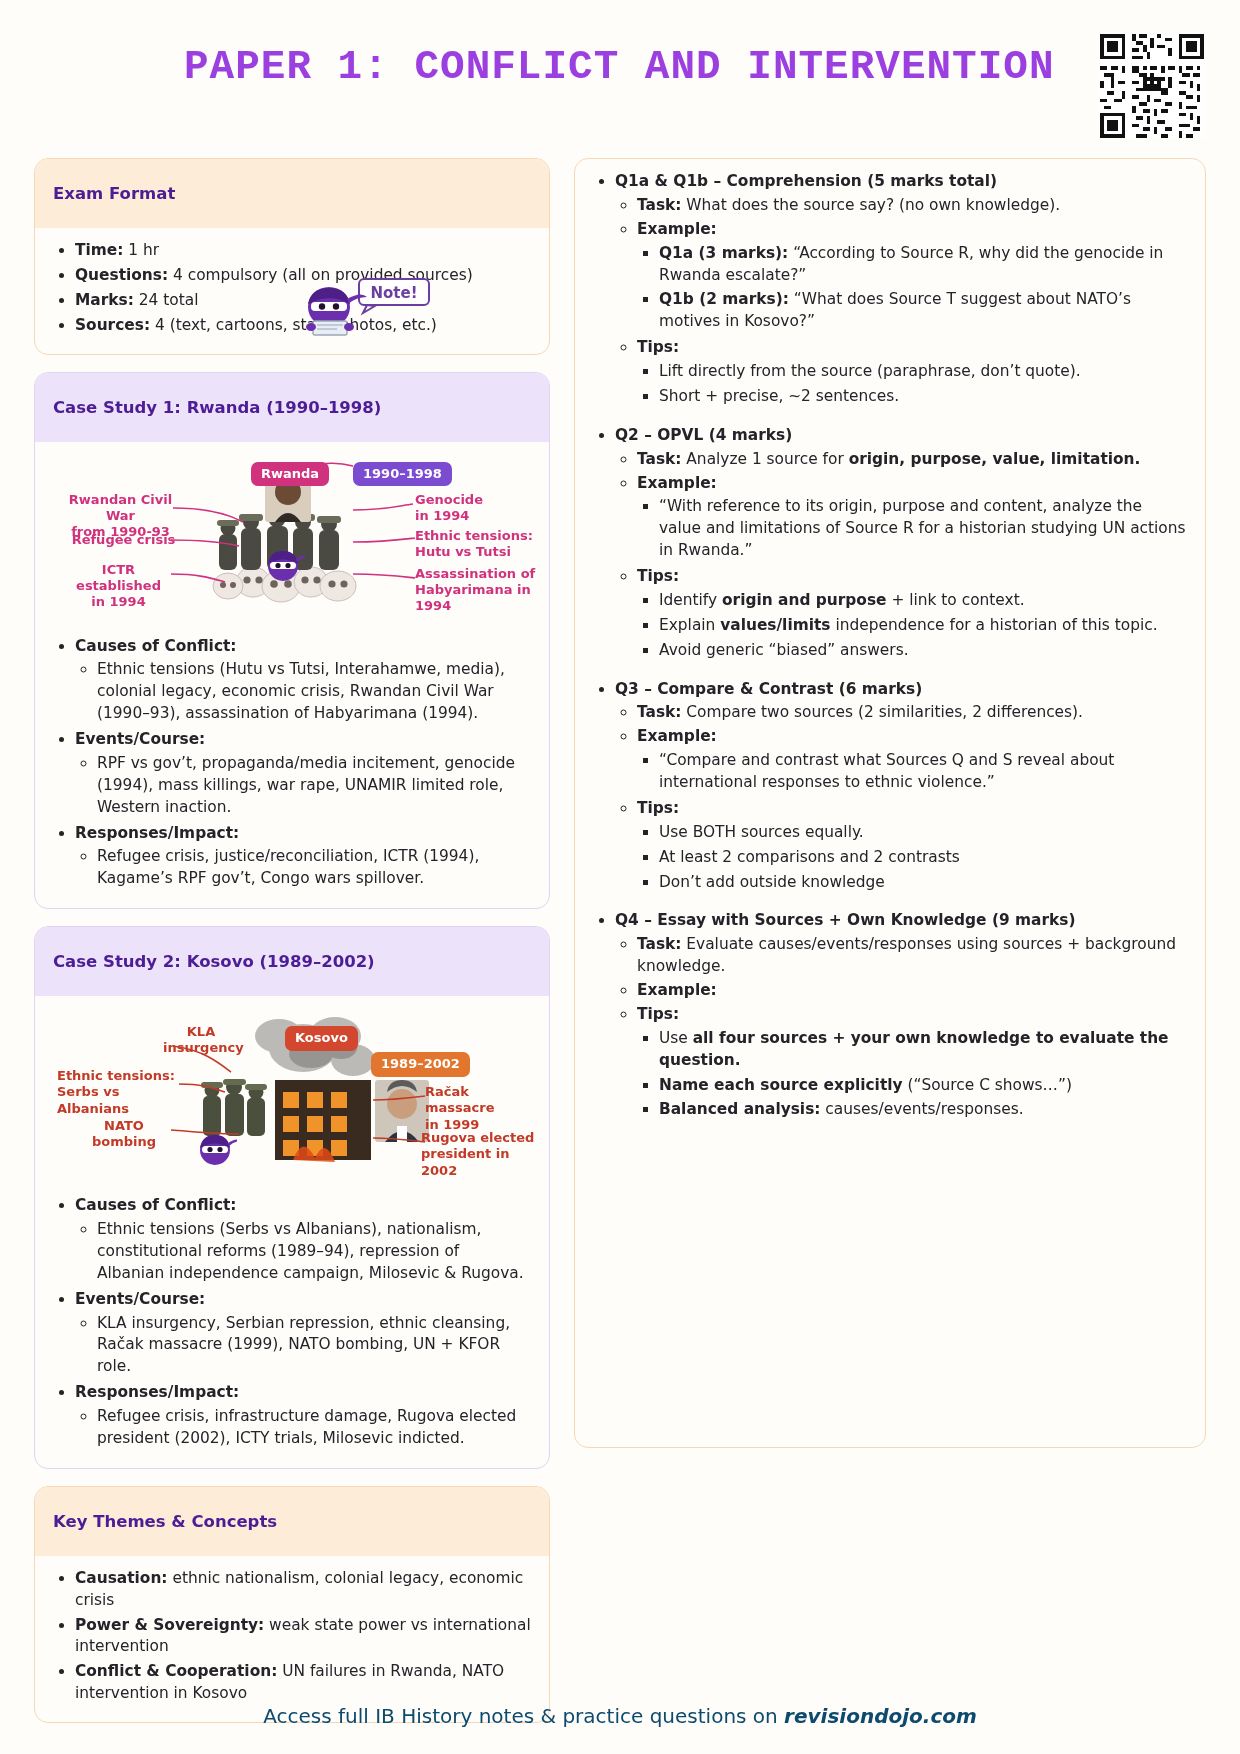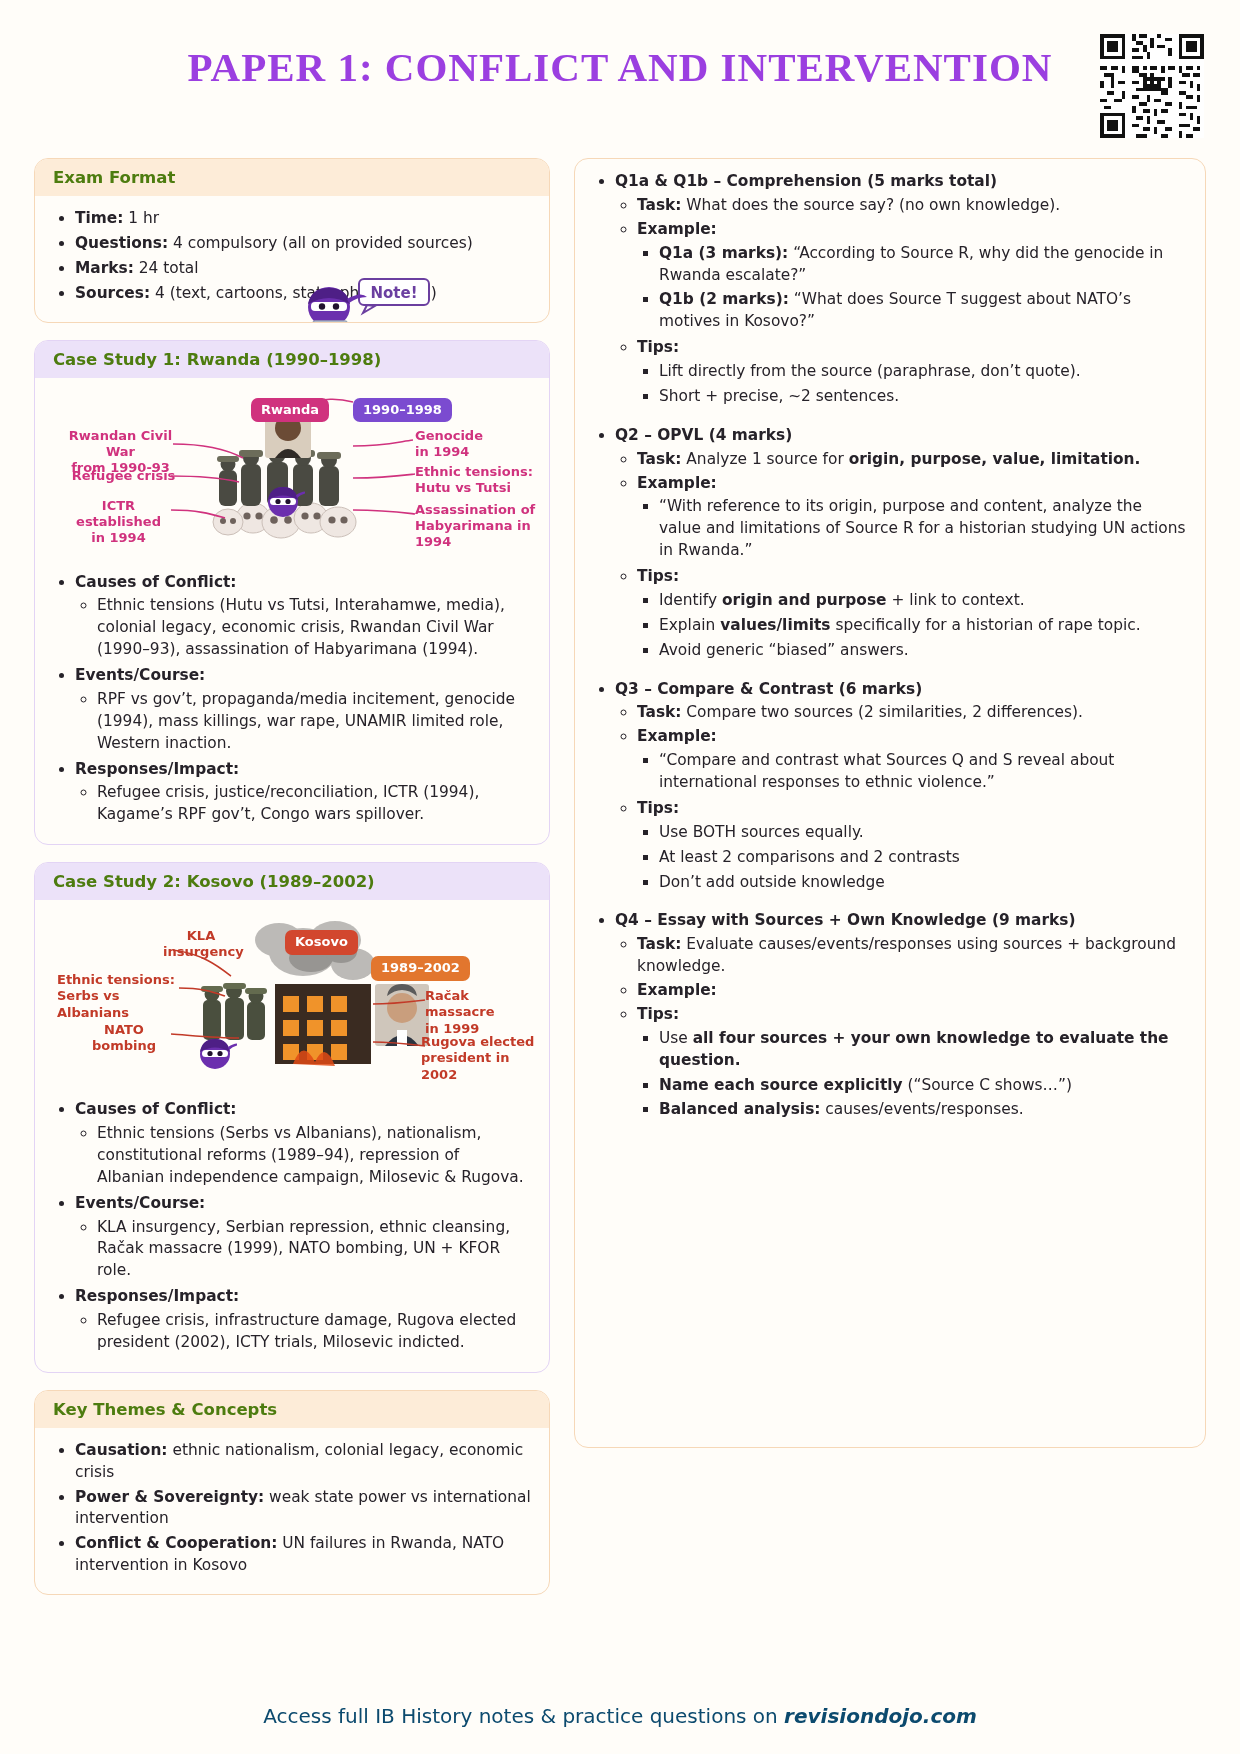--- a/index.html
+++ b/index.html
@@ -14,23 +14,23 @@
     width: 1240px; height: 1754px;
     padding: 26px 34px 0 34px;
   }
 
   
   .header {
     position: relative;
     height: 132px;
   }
   .title {
-    text-align: center;
+    text-align: left;
     color: #9b3fe0;
-    font-family: Liberation Serif, serif;
+    font-family: Liberation Mono, monospace;
     font-weight: bold;
     font-size: 41px;
     line-height: 1.32;
     letter-spacing: 1px;
     padding: 14px 150px 0 150px;
     text-transform: uppercase;
   }
   .qr {
     position: absolute;
     top: 8px; right: 2px;
@@ -51,24 +51,24 @@
     border-radius: 14px;
     margin-bottom: 17px;
     overflow: hidden;
   }
   .card.peach { border: 1.5px solid #f6d8b8; background: #fffdf9; }
   .card.peach > .card-head { background: #fdecd8; }
   .card.lilac { border: 1.5px solid #e3d4f5; background: #fffdf9; }
   .card.lilac > .card-head { background: #ece2f9; }
 
   .card-head {
-    padding: 9px 18px;
+    padding: 25px 18px;
     font-weight: bold;
     font-size: 16.5px;
-    color: #4d7c0f;
+    color: #4c1d95;
   }
   .card-body {
     padding: 12px 18px 14px 18px;
     font-size: 15.4px;
     color: #262229;
     line-height: 1.42;
   }
 
   ul.l1 { margin: 0; padding-left: 22px; list-style: disc; }
   ul.l1 > li { margin-bottom: 3px; }
@@ -574,21 +574,21 @@
                 <li>
                   <b>Example:</b>
                   <ul class="l3">
                     <li>“With reference to its origin, purpose and content, analyze the value and limitations of Source R for a historian studying UN actions in Rwanda.”</li>
                   </ul>
                 </li>
                 <li>
                   <b>Tips:</b>
                   <ul class="l3">
                     <li><span>Identify </span><b>origin and purpose</b><span> + link to context.</span></li>
-                    <li><span>Explain </span><b>values/limits</b><span> specifically for a historian of rape topic.</span></li>
+                    <li><span>Explain </span><b>values/limits</b><span> independence for a historian of this topic.</span></li>
                     <li><span>Avoid generic “biased” answers.</span></li>
                   </ul>
                 </li>
               </ul>
             </li>
             <li class="spacer-li"></li>
 
             <li>
               <b>Q3 – Compare &amp; Contrast (6 marks)</b>
               <ul class="l2">

